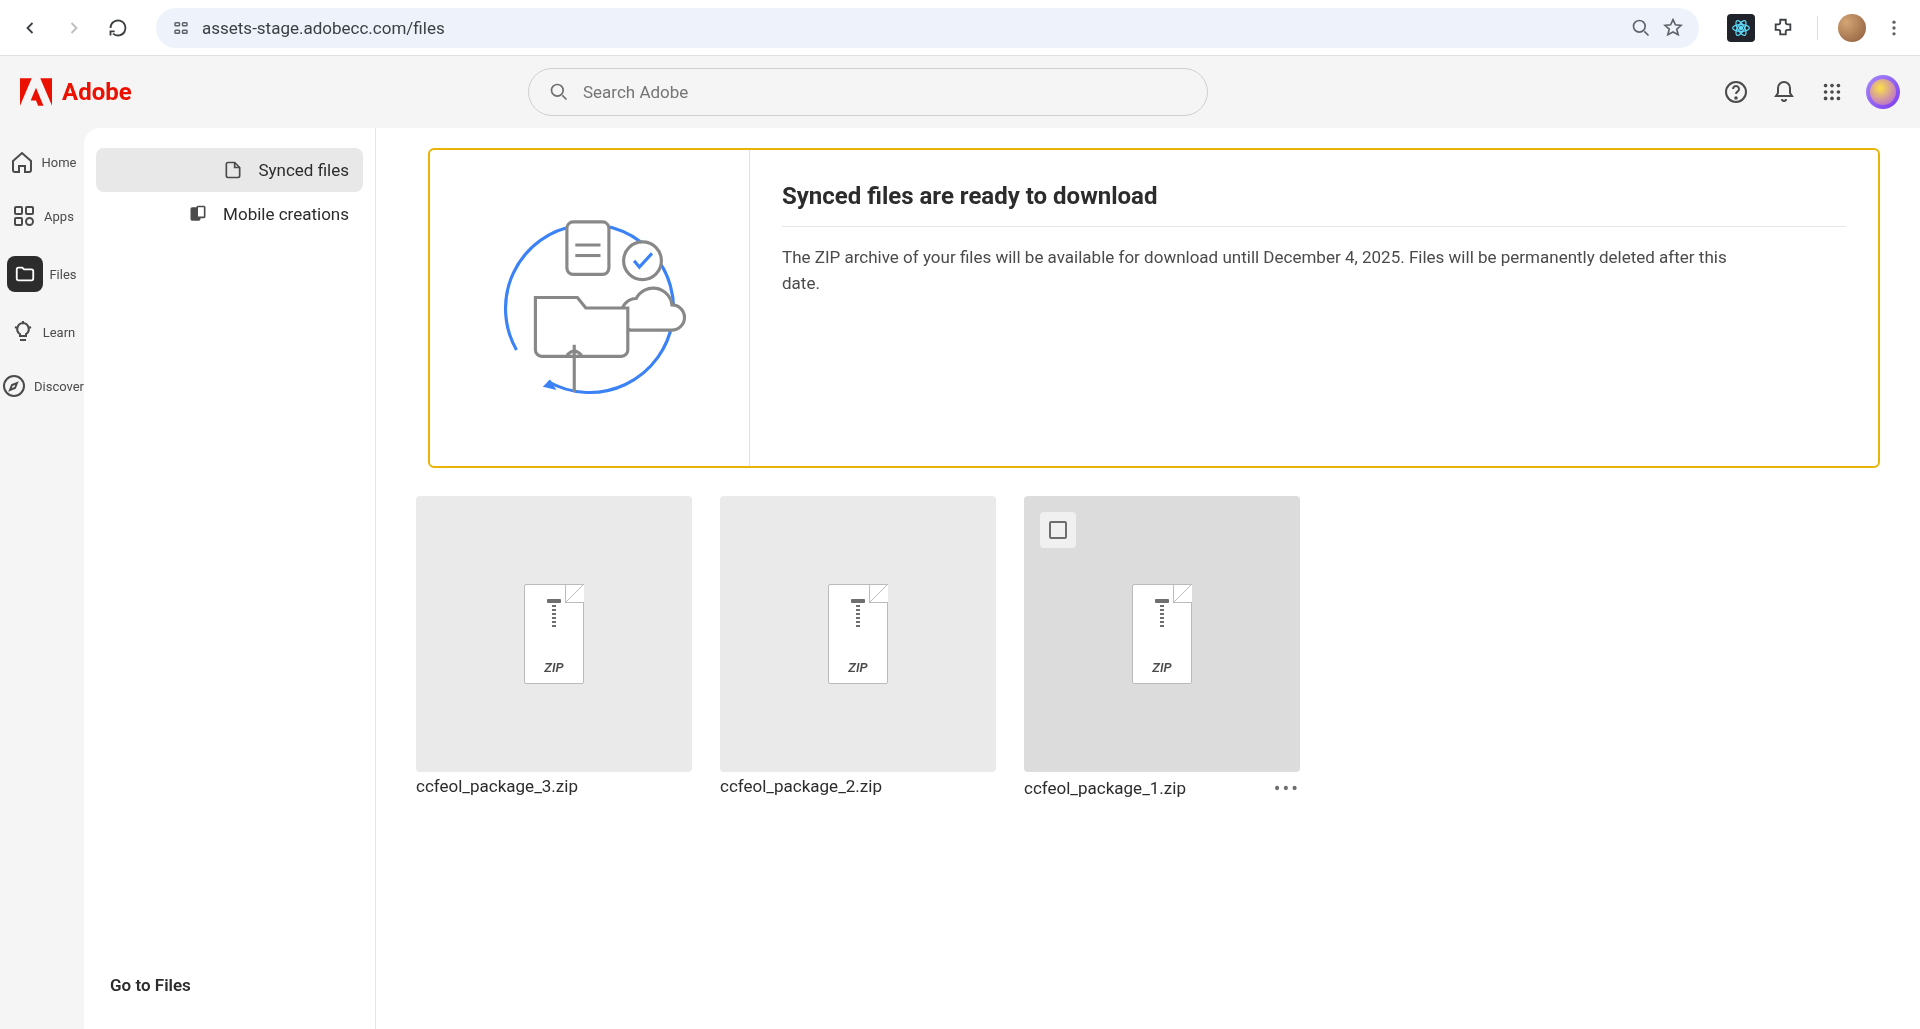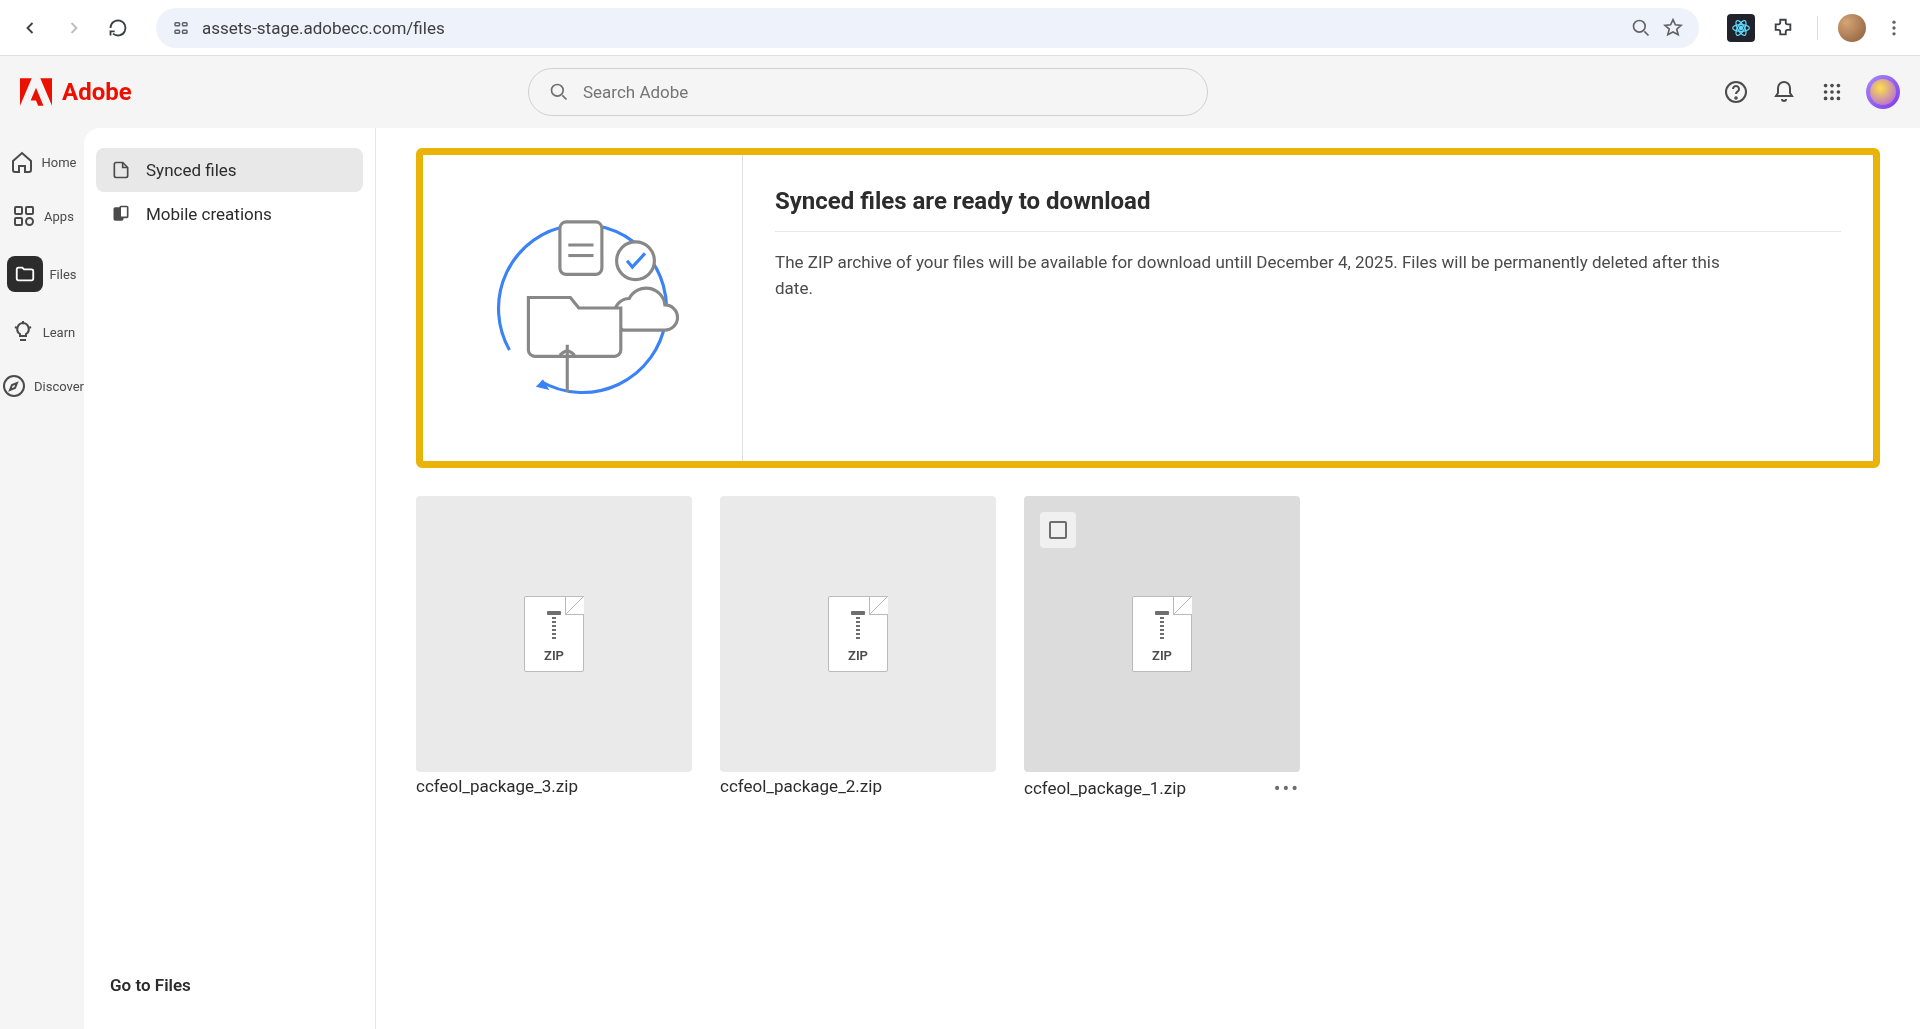--- a/index.html
+++ b/index.html
@@ -109,33 +109,35 @@
 .side-item {
   display:flex;
   align-items:center;
   gap:14px;
   height:44px;
   padding: 0 14px;
   border-radius:8px;
   font-size:17px;
   color:#2c2c2c;
   cursor:pointer;
+  justify-content:flex-end;
 }
 .side-item.active { background:#e8e8e8; }
 .side-icon { width:22px; height:22px; display:flex; align-items:center; justify-content:center; color:#4b4b4b;}
 .go-files { margin-top:auto; font-size:17px; font-weight:600; color:#2c2c2c; padding:14px; cursor:pointer;}
 
 
 .main-body { flex:1; padding: 20px 40px; overflow:auto;}
 .banner {
-  border:7px solid #eab308;
+  border:2px solid #eab308;
   border-radius:6px;
   display:flex;
   min-height: 320px;
   margin-bottom: 28px;
+  margin-left: 12px;
 }
 .banner-illus {
   width: 320px;
   border-right:1px solid #e0e0e0;
   display:flex;
   align-items:center;
   justify-content:center;
 }
 .banner-text { flex:1; padding: 32px 32px;}
 .banner-title { font-size:24px; font-weight:700; color:#2c2c2c; padding-bottom:16px; border-bottom:1px solid #e6e6e6;}
@@ -158,30 +160,31 @@
 .file-thumb.hovered { background:#dcdcdc;}
 .file-thumb .checkbox {
   position:absolute; top:16px; left:16px;
   width:36px; height:36px;
   background:#f0f0f0;
   border-radius:4px;
   display:flex; align-items:center; justify-content:center;
 }
 .checkbox-inner { width:18px; height:18px; border:2px solid #6e6e6e; border-radius:2px;}
 .zip-icon {
-  width:60px; height:76px;
+  width:60px; height:100px;
   background:#fff;
   border:1px solid #bbb;
   border-radius:2px;
   position:relative;
   display:flex;
   flex-direction:column;
   align-items:center;
   justify-content:flex-end;
   padding-bottom:8px;
+  font-style:italic;
 }
 .zip-icon::before {
   content:"";
   position:absolute;
   top:-1px; right:-1px;
   width:18px; height:18px;
   background: linear-gradient(135deg, transparent 48%, #bbb 50%, #fff 52%);
   border-left:1px solid #bbb;
   border-bottom:1px solid #bbb;
 }

